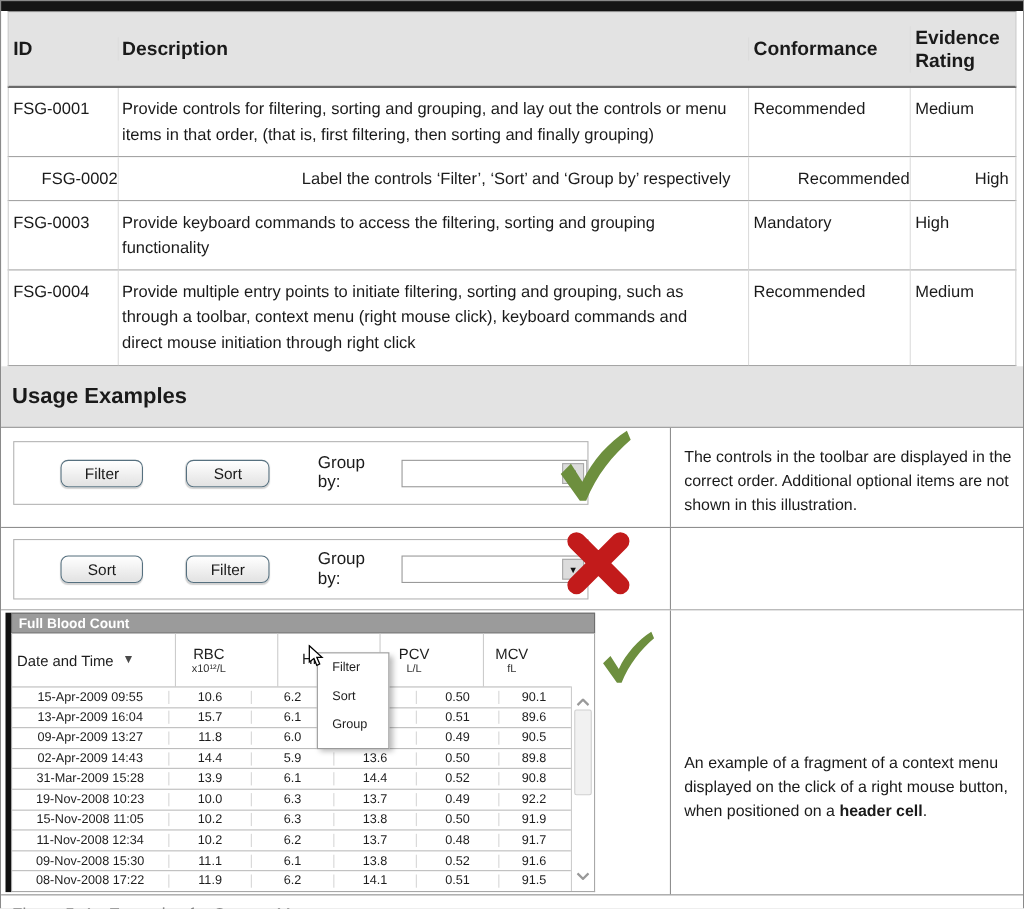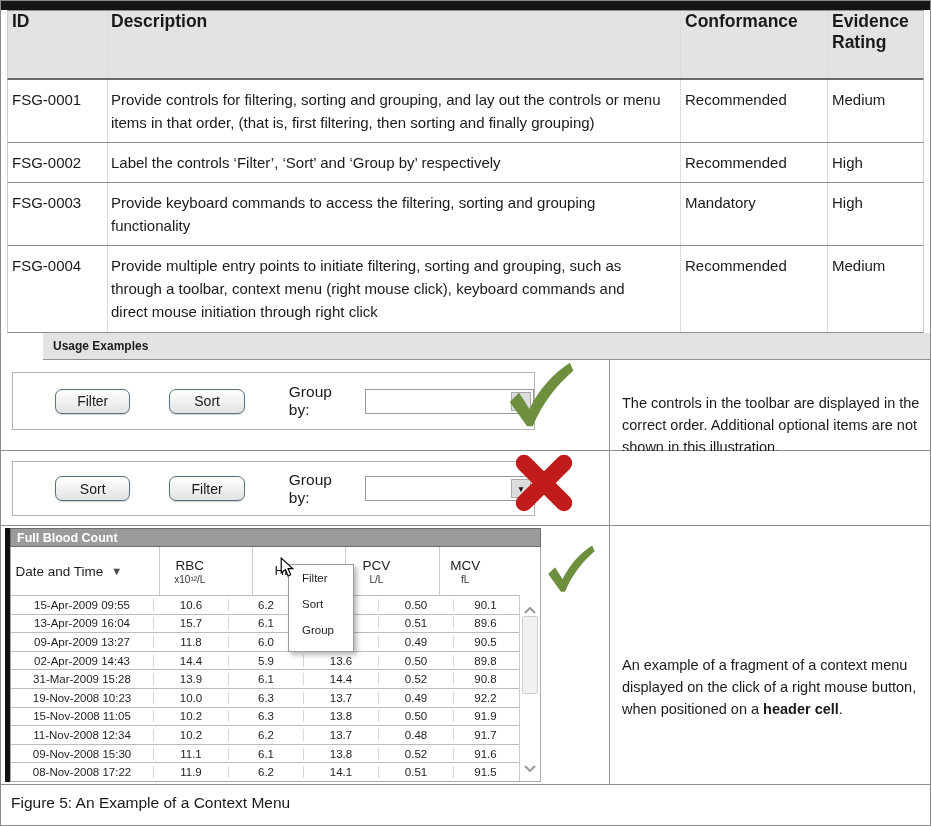--- a/index.html
+++ b/index.html
@@ -6,38 +6,38 @@
   html,body { width:931px; height:826px; }
   body { position:relative; background:#fff; color:#1a1a1a;
          font-family:"Liberation Sans","DejaVu Sans",sans-serif; overflow:hidden; }
   .frame { position:absolute; inset:0; border:1px solid #8a8a8a; display:flex; flex-direction:column; }
 
   .topbar { height:9px; background:#151515; flex:0 0 auto; }
 
   
   .req { margin:0 6px; flex:0 0 auto; }
   .req-row { display:flex; border-bottom:1px solid #8f8f8f; border-left:1px solid #cfcfcf; border-right:1px solid #cfcfcf; background:#fff; }
-  .req-head { background:#e3e3e3; height:70px; border-top:1px solid #8f8f8f; border-bottom:2px solid #6a6a6a; font-weight:bold; font-size:17.5px; }
+  .req-head { background:#e3e3e3; height:70px; align-items:center; border-top:1px solid #8f8f8f; border-bottom:2px solid #6a6a6a; font-weight:bold; font-size:17.5px; }
   .c-id   { width:99px;  padding-left:4px; }
   .c-desc { flex:1; padding:0 16px 0 3px; border-left:1px solid #dcdcdc; }
   .c-conf { width:147px; padding-left:4px; border-left:1px solid #dcdcdc; }
   .c-ev   { width:96px;  padding:0 6px 0 4px; border-left:1px solid #dcdcdc; }
   .req-body { font-size:15px; line-height:23px; }
   .req-body > div { padding-top:8px; padding-bottom:8px; }
-  .rh1 { min-height:59px; } .rh2 { min-height:37px; } .rh3 { min-height:59px; } .rh4 { min-height:87px; }
+  .rh1 { min-height:59px; } .rh2 { min-height:37px;text-align:right; } .rh3 { min-height:59px; } .rh4 { min-height:87px; }
 
   
-  .band { height:27px; background:#e3e3e3; border-bottom:1px solid #8f8f8f; display:flex; align-items:center; padding-left:10px; font-weight:bold; font-size:12px; flex:0 0 auto;margin-left:42px; }
+  .band { height:56px; background:#e3e3e3; border-bottom:1px solid #8f8f8f; display:flex; align-items:center; padding-left:10px; font-weight:bold; font-size:20px; flex:0 0 auto; }
 
   
   .ex { display:flex; border-bottom:1px solid #8f8f8f; flex:0 0 auto; position:relative; background:#fff; }
   .ex1 { height:91px; } .ex2 { height:75px; } .ex3 { height:259px; }
   .ex-left { width:609px; border-right:1px solid #8f8f8f; position:relative; }
   .ex-right { flex:1; font-size:14.5px; line-height:1.52; padding:0 10px 0 12px; }
-  .ex1 .ex-right { padding-top:32px; } .ex2 .ex-right { padding-top:14px; } .ex3 .ex-right { padding-top:128px; }
+  .ex1 .ex-right { padding-top:16px; } .ex2 .ex-right { padding-top:14px; } .ex3 .ex-right { padding-top:128px; }
 
   .ill-box { position:absolute; left:11px; width:523px; border:1px solid #b4b4b4; background:#fff; display:flex; align-items:center; }
   .ex1 .ill-box { top:12px; height:58px; } .ex2 .ill-box { top:10px; height:55px; }
   .tb-btn { width:76px; height:25px; border:1px solid #56707f; border-radius:7px;
             background:linear-gradient(#ffffff,#e2e2e2); font-size:14px; display:flex; align-items:center; justify-content:center;
             box-shadow:0 1px 1px rgba(0,0,0,.18); cursor:default; }
   .btn-a { margin-left:42px; } .btn-b { margin-left:39px; }
   .gb-label { margin-left:44px; font-size:15.5px; }
   .dd { margin-left:9px; width:170px; height:25px; background:#fff; border:1px solid #9a9a9a; position:relative; }
   .dd-arrow { position:absolute; top:2px; right:2px; bottom:2px; width:20px; background:#dcdcdc; border:1px solid #a8a8a8;

